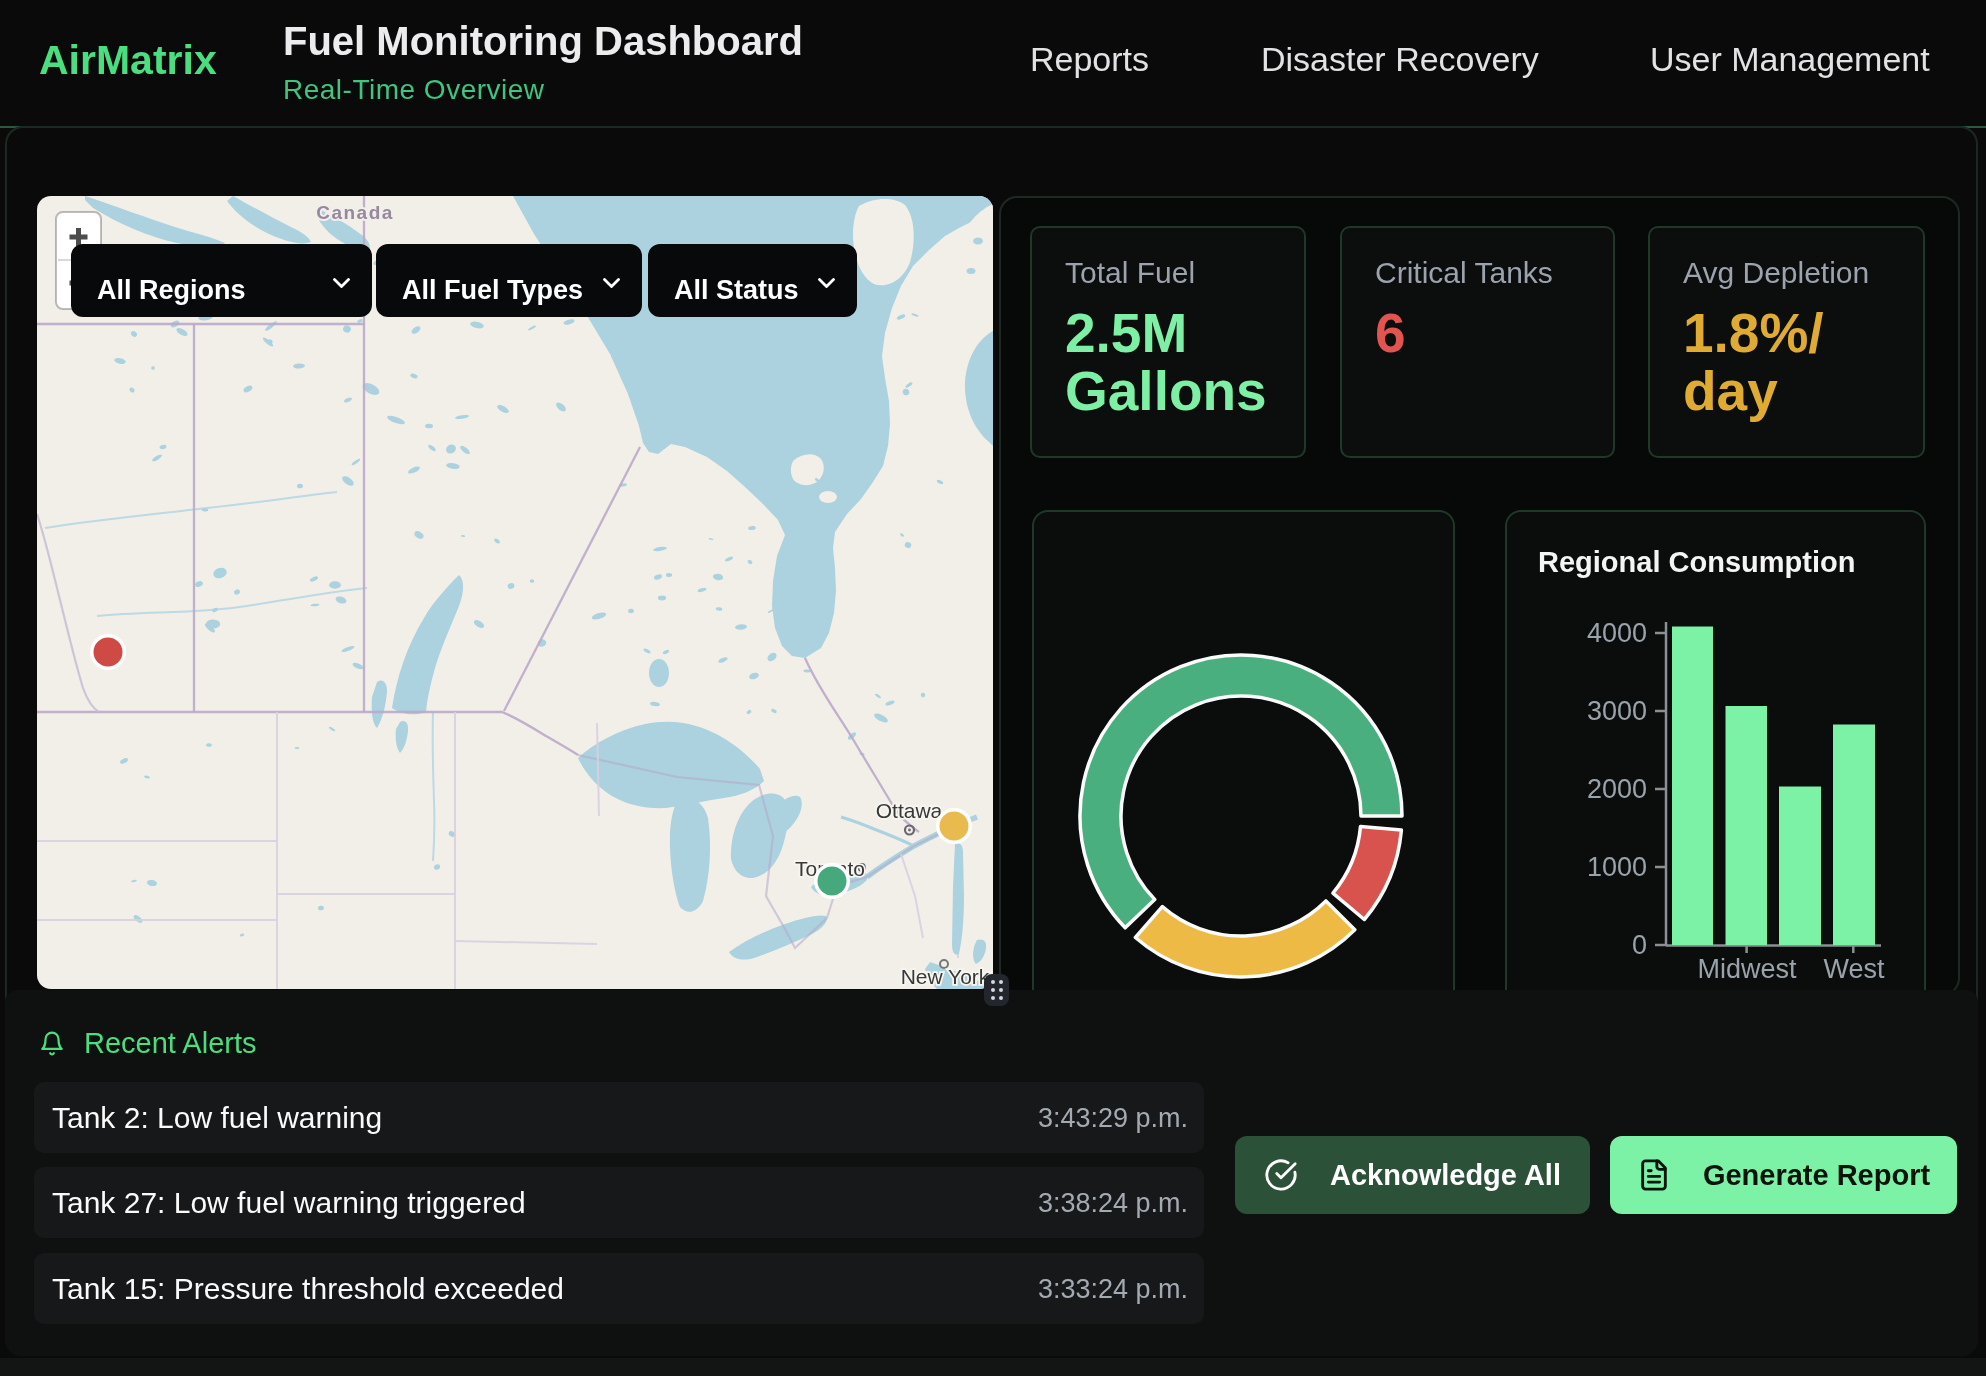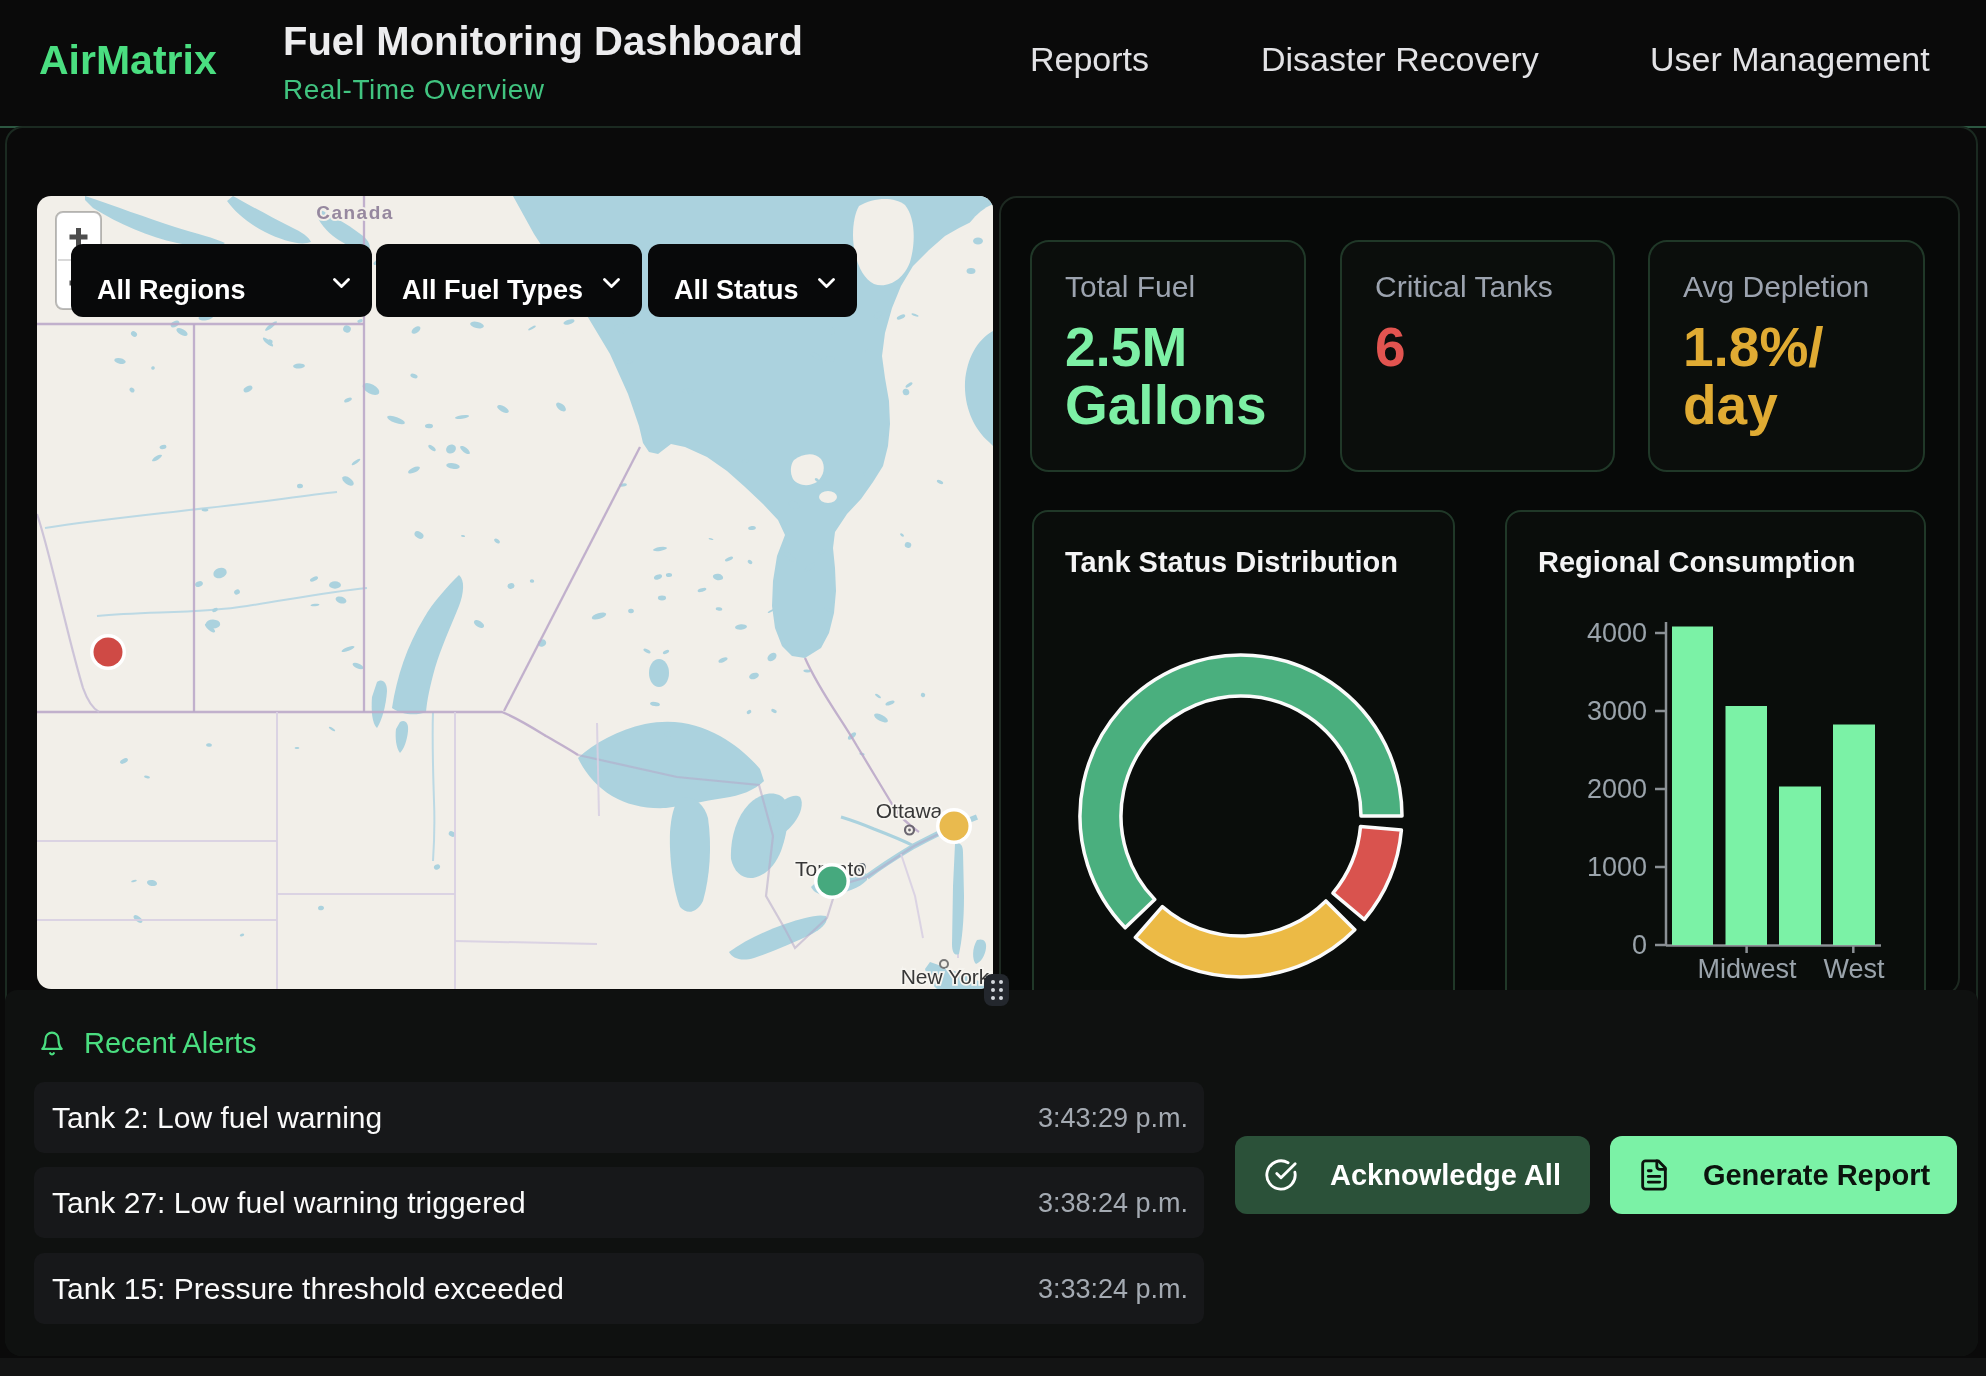--- a/index.html
+++ b/index.html
@@ -21,21 +21,21 @@
   
   #map { left:37px; top:196px; width:956px; height:793px; border-radius:14px; background:#f2efe9; overflow:hidden; }
   .dd { position:absolute; top:48px; height:73px; background:#08090a; border-radius:12px; color:#fff; font-size:27px; font-weight:600; display:flex; align-items:center; }
   .dd span { margin-left:26px; margin-top:20px; }
   .dd svg { position:absolute; right:22px; top:34px; }
   #dd1 { left:34px; width:301px; }
   #dd2 { left:339px; width:266px; }
   #dd3 { left:611px; width:209px; }
   
   #rpanel { left:999px; top:196px; width:961px; height:800px; background:#070908; border:2px solid #1d2921; border-radius:18px; }
-  .stat { top:240px; height:232px; background:#0b0e0c; border:2px solid #203828; border-radius:19px; }
+  .stat { top:226px; height:232px; background:#0b0e0c; border:2px solid #203828; border-radius:10px; }
   #stat1 { left:1030px; width:276px; }
   #stat2 { left:1340px; width:275px; }
   #stat3 { left:1648px; width:277px; }
   .stat .t { position:absolute; left:33px; top:28px; font-size:30px; color:#9ca3af; font-weight:500; }
   .stat .v { position:absolute; left:33px; top:76px; font-size:55px; line-height:58px; font-weight:bold; }
   #stat1 .v { color:#7df0a5; }
   #stat2 .v { color:#e25450; }
   #stat3 .v { color:#e0ab33; }
   .chart { top:510px; height:500px; background:#0a0d0b; border:2px solid #203828; border-radius:16px; }
   #chart1 { left:1032px; width:423px; }
@@ -77,21 +77,20 @@
     </div>
   <div class="abs stat" id="stat2">
       <div class="t">Critical Tanks</div>
       <div class="v">6</div>
     </div>
   <div class="abs stat" id="stat3">
       <div class="t">Avg Depletion</div>
       <div class="v">1.8%/<br>day</div>
     </div>
   <div class="abs chart" id="chart1">
-    <div class="t">Tank Status Distribution</div>
     <svg width="419" height="460" style="position:absolute;left:0;top:36px;">
       <path d="M 91.2 379.8 A 161 161 0 1 1 368.0 268.0 L 327.0 268.0 A 120 120 0 1 0 120.7 351.4 Z" fill="#4aaf7e" stroke="#fbfbfb" stroke-width="3.5" stroke-linejoin="round"></path>
       <path d="M 367.4 282.0 A 161 161 0 0 1 330.3 371.5 L 298.9 345.1 A 120 120 0 0 0 326.5 278.5 Z" fill="#d9534e" stroke="#fbfbfb" stroke-width="3.5" stroke-linejoin="round"></path>
       <path d="M 320.8 381.8 A 161 161 0 0 1 101.4 389.5 L 128.3 358.6 A 120 120 0 0 0 291.9 352.9 Z" fill="#ecba45" stroke="#fbfbfb" stroke-width="3.5" stroke-linejoin="round"></path>
     </svg>
   </div>
   <div class="abs chart" id="chart2">
     <div class="t">Regional Consumption</div>
     <svg width="417" height="470" style="position:absolute;left:0;top:0;">
       <line x1="159" y1="110" x2="159" y2="434" stroke="#8b9095" stroke-width="2.5"></line>

